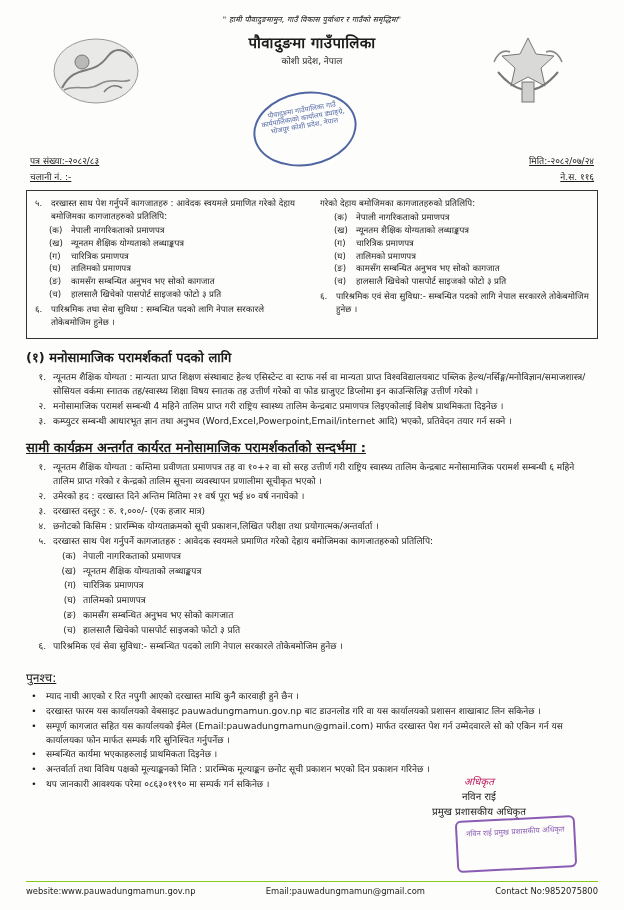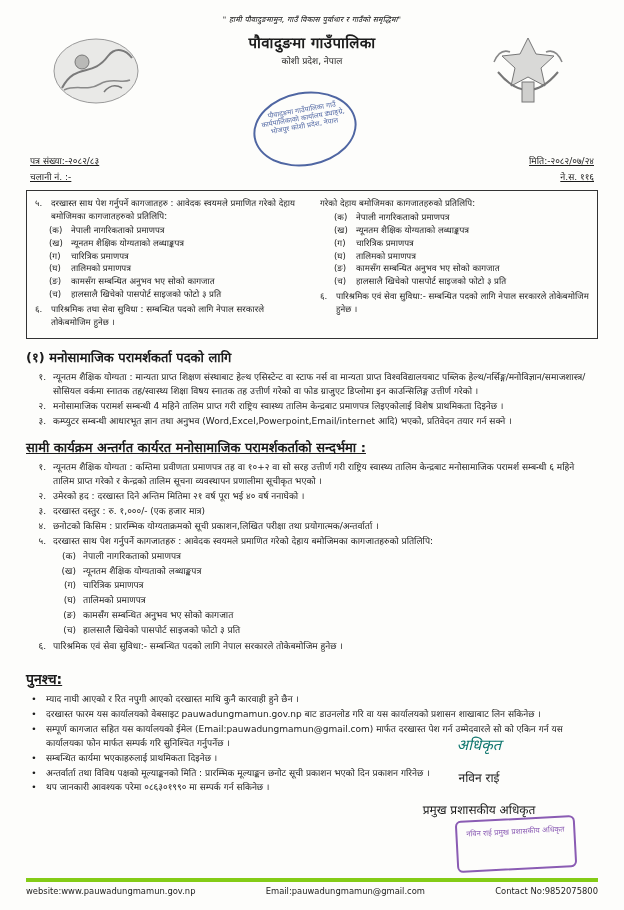--- a/index.html
+++ b/index.html
@@ -83,35 +83,35 @@
     font-size:13px;
     margin-bottom:3px;
   }
   .sec-title.underline{text-decoration:underline;}
   .li{display:flex;margin-bottom:1px;}
   .li .n{width:20px;flex:none;text-align:right;padding-right:7px;}
   .li .t{flex:1;}
   .li.sub{margin-left:26px;}
   .li.sub .n{width:24px;}
   .li.dot .n{width:16px;text-align:center;padding-right:4px;}
-  .punah{font-weight:bold;font-size:14px;text-decoration:underline;margin-top:15px;margin-bottom:2px;}
+  .punah{font-weight:normal;font-size:12px;text-decoration:underline;margin-top:15px;margin-bottom:2px;}
   .footer{
     position:absolute;
     left:0;right:0;bottom:14px;
-    border-top:4px solid #84cc16;
+    border-top:1px solid #84cc16;
     padding-top:4px;
     margin:0 26px;
     display:flex;justify-content:space-between;
     font-size:8.4px;
   }
   .sig{
     position:absolute;right:70px;bottom:92px;width:150px;text-align:center;font-size:8px;
   }
-  .sigline{font-family:"DejaVu Serif",serif;font-style:italic;font-size:15px;color:#0f766e;text-align:center;}
-  .sigtext{margin-top:15px;font-size:12px;}
+  .sigline{font-family:"DejaVu Serif",serif;font-style:italic;font-size:10px;color:#be185d;text-align:center;}
+  .sigtext{margin-top:1px;font-size:10px;}
   
   .stamp-round{
     position:absolute;
     border:2px solid #1f3c8a;
     border-radius:50%;
     color:#1f3c8a;
     opacity:.78;
     text-align:center;
     font-size:7px;
     line-height:1.15;

